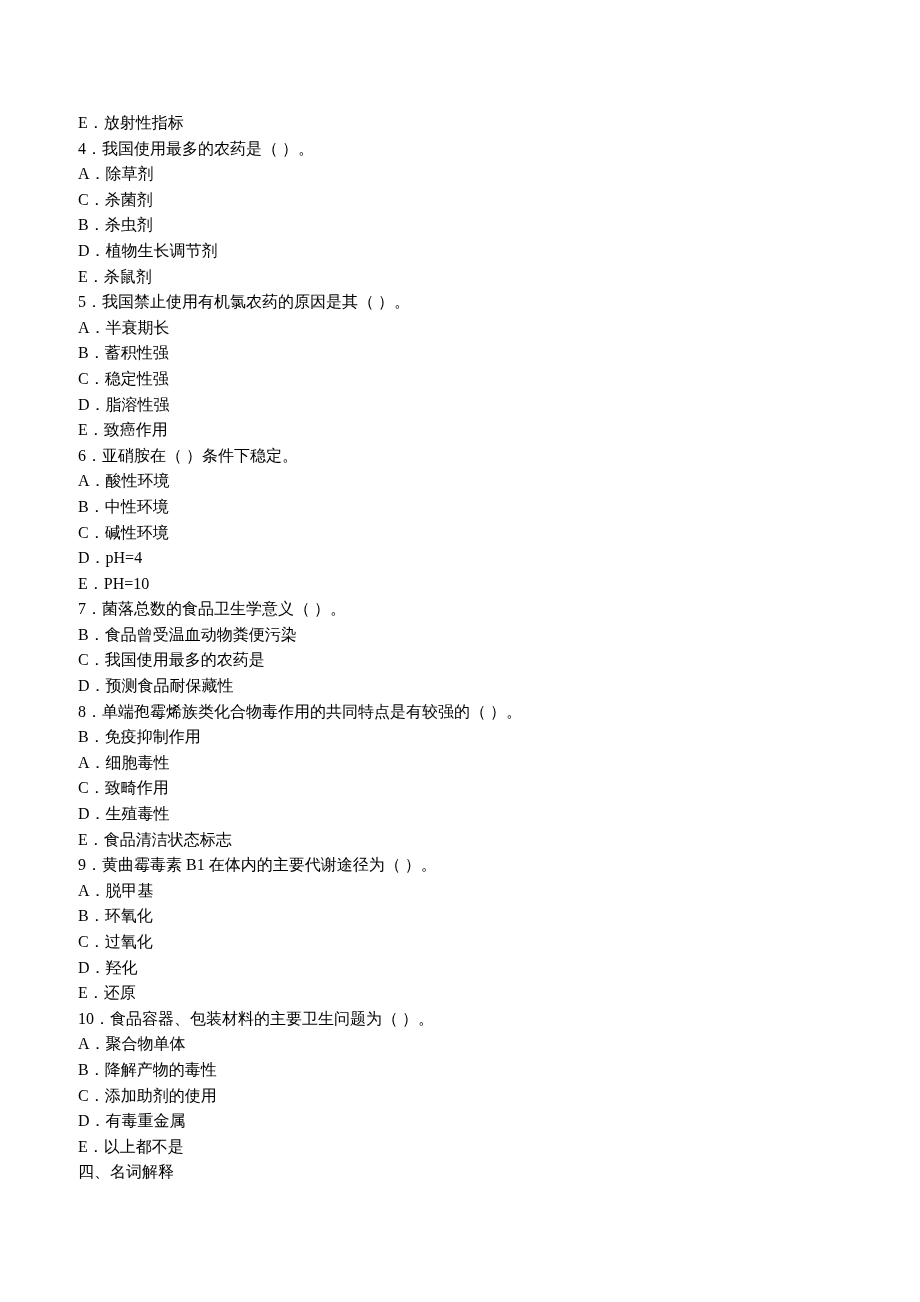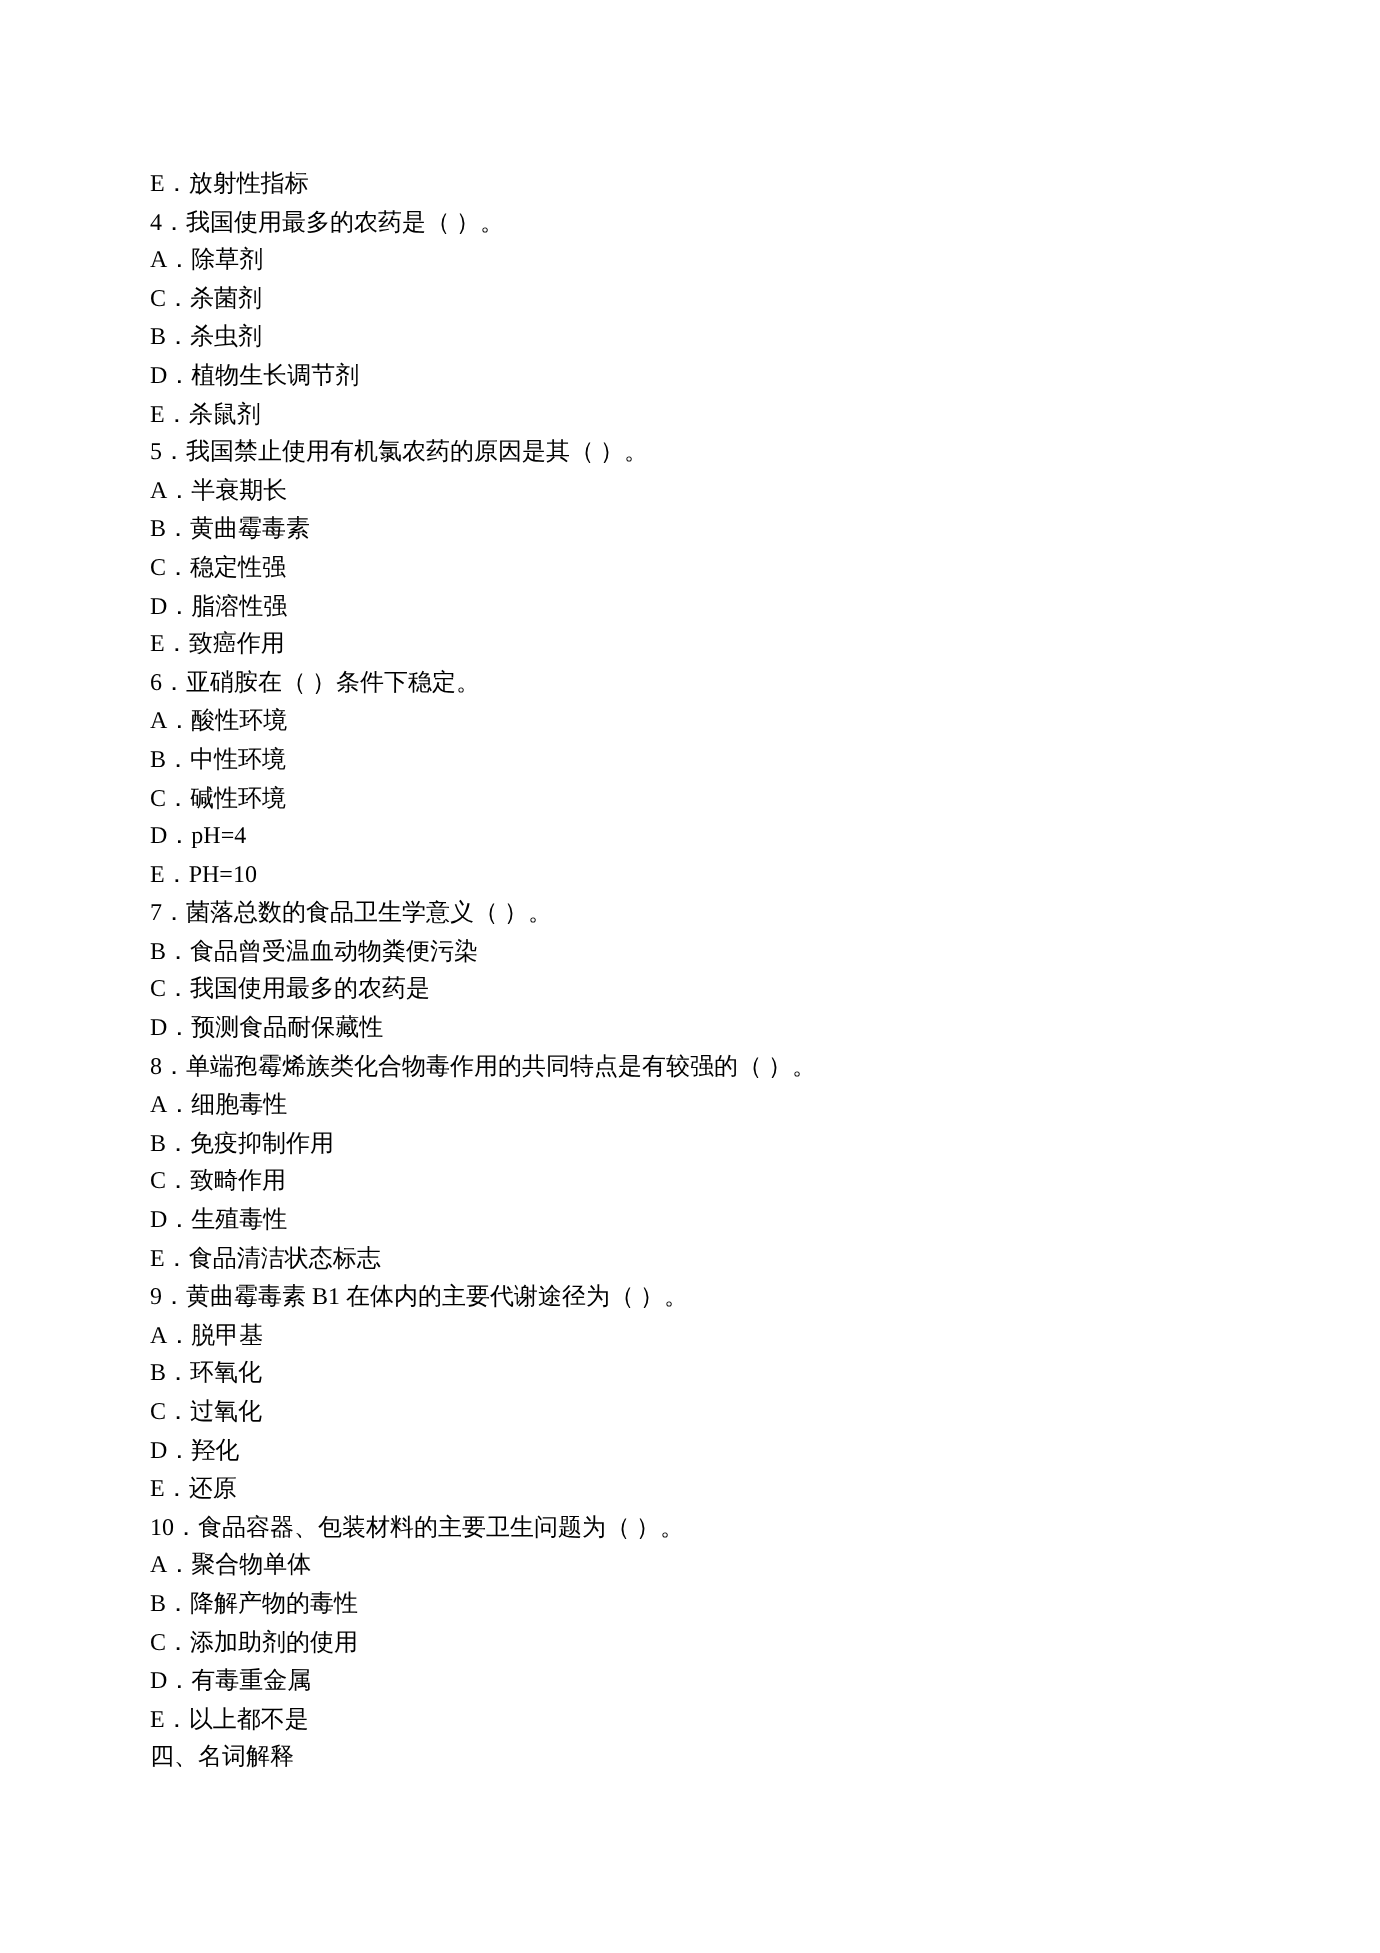--- a/index.html
+++ b/index.html
@@ -7,21 +7,21 @@
     padding: 0;
     background: #ffffff;
     font-family: "SimSun", "宋体", serif;
     font-size: 16px;
     line-height: 1.6;
     color: #000000;
   }
   .page {
     width: 916px;
     min-height: 1302px;
-    padding: 110px 170px 0 100px;
+    padding: 110px 170px 0 78px;
     box-sizing: border-box;
   }
   .line {
     margin: 0;
     padding: 0;
     white-space: nowrap;
   }
 </style>
 </head>
 <body>
@@ -29,37 +29,37 @@
 <div class="page">
   <p class="line">E．放射性指标</p>
   <p class="line">4．我国使用最多的农药是（ ）。</p>
   <p class="line">A．除草剂</p>
   <p class="line">C．杀菌剂</p>
   <p class="line">B．杀虫剂</p>
   <p class="line">D．植物生长调节剂</p>
   <p class="line">E．杀鼠剂</p>
   <p class="line">5．我国禁止使用有机氯农药的原因是其（ ）。</p>
   <p class="line">A．半衰期长</p>
-  <p class="line">B．黄曲霉毒素</p>
+  <p class="line">B．蓄积性强</p>
   <p class="line">C．稳定性强</p>
   <p class="line">D．脂溶性强</p>
   <p class="line">E．致癌作用</p>
   <p class="line">6．亚硝胺在（ ）条件下稳定。</p>
   <p class="line">A．酸性环境</p>
   <p class="line">B．中性环境</p>
   <p class="line">C．碱性环境</p>
   <p class="line">D．pH=4</p>
   <p class="line">E．PH=10</p>
   <p class="line">7．菌落总数的食品卫生学意义（ ）。</p>
   <p class="line">B．食品曾受温血动物粪便污染</p>
   <p class="line">C．我国使用最多的农药是</p>
   <p class="line">D．预测食品耐保藏性</p>
   <p class="line">8．单端孢霉烯族类化合物毒作用的共同特点是有较强的（ ）。</p>
+  <p class="line">B．免疫抑制作用</p>
   <p class="line">A．细胞毒性</p>
-  <p class="line">B．免疫抑制作用</p>
   <p class="line">C．致畸作用</p>
   <p class="line">D．生殖毒性</p>
   <p class="line">E．食品清洁状态标志</p>
   <p class="line">9．黄曲霉毒素 B1 在体内的主要代谢途径为（ ）。</p>
   <p class="line">A．脱甲基</p>
   <p class="line">B．环氧化</p>
   <p class="line">C．过氧化</p>
   <p class="line">D．羟化</p>
   <p class="line">E．还原</p>
   <p class="line">10．食品容器、包装材料的主要卫生问题为（ ）。</p>

